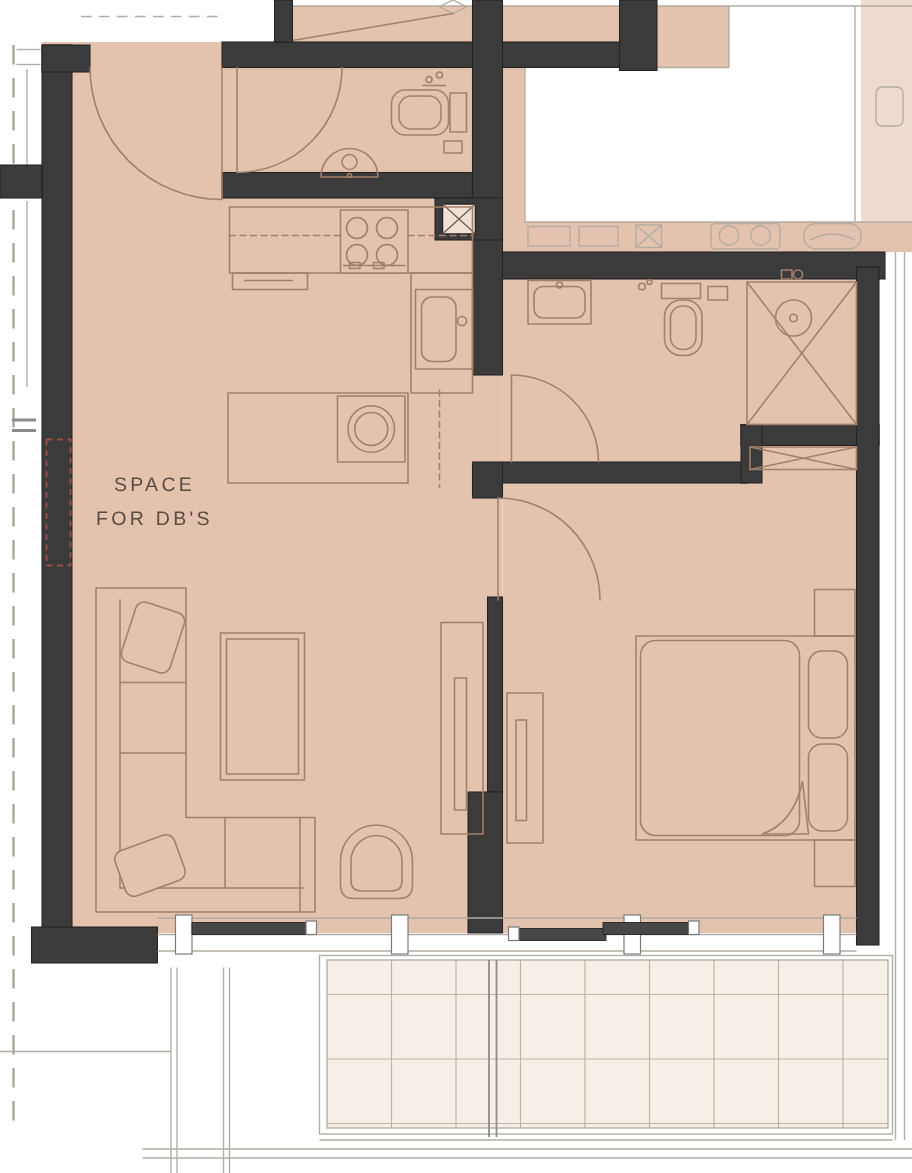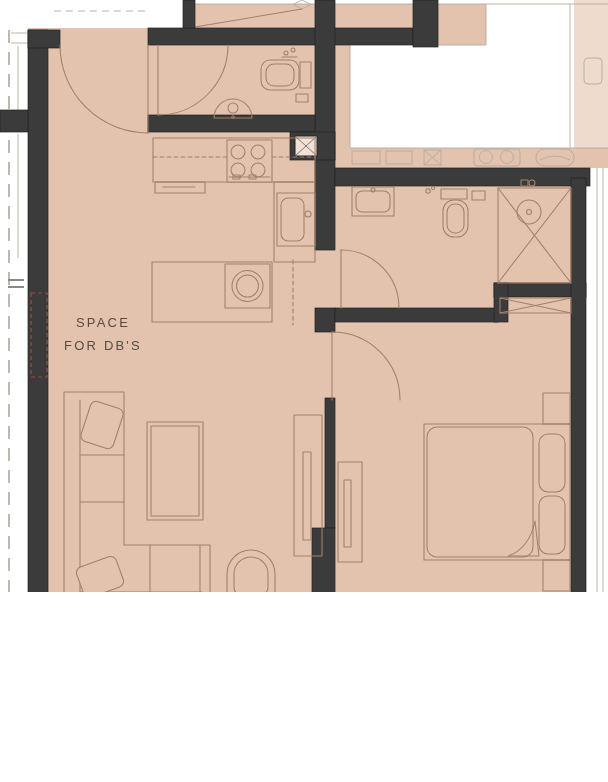--- a/index.html
+++ b/index.html
@@ -1,21 +1,21 @@
 <!DOCTYPE html>
 <html style="--wall: #3b3b3b; --floor: #e3c2ae; --floor_light: #eedbce; --balcony_tile: #f5efe8; --grid_line: #c3b3a5; --furniture_line: #a1806c; --outline_light: #b3aca2; --text: #5a4c42; --background: #ffffff; --leaf: #474747;"><head>
 <meta charset="utf-8">
 <style>
   :root{
     --wall:#3b3b3b; --floor:#e3c2ae; --floor_light:#eedbce; --balcony_tile:#f5efe8;
     --grid_line:#c3b3a5; --furniture_line:#a1806c; --outline_light:#b3aca2;
     --text:#5a4c42; --background:#ffffff; --leaf:#474747;
   }
   html,body{margin:0;padding:0;background:var(--background);}
-  .canvas{position:relative;width:608px;height:592px;overflow:hidden;background:var(--background);}
+  .canvas{position:relative;width:608px;height:782px;overflow:hidden;background:var(--background);}
   svg{display:block}
   .w{fill:var(--wall);stroke:#242424;stroke-width:.7}
   .ff{fill:var(--floor)}
   .fp{fill:var(--floor_light)}
   .fl{fill:none;stroke:var(--furniture_line);stroke-width:1.05;stroke-linejoin:round;stroke-linecap:round}
   .flf{fill:var(--floor);stroke:var(--furniture_line);stroke-width:1.05;stroke-linejoin:round}
   .nl{fill:none;stroke:var(--outline_light);stroke-width:.9}
   .gl{stroke:var(--grid_line);stroke-width:.8}
   .dash{stroke-dasharray:7 5}
   .ldash{stroke:#a39b90;stroke-width:1.4;stroke-dasharray:13 9;fill:none}

